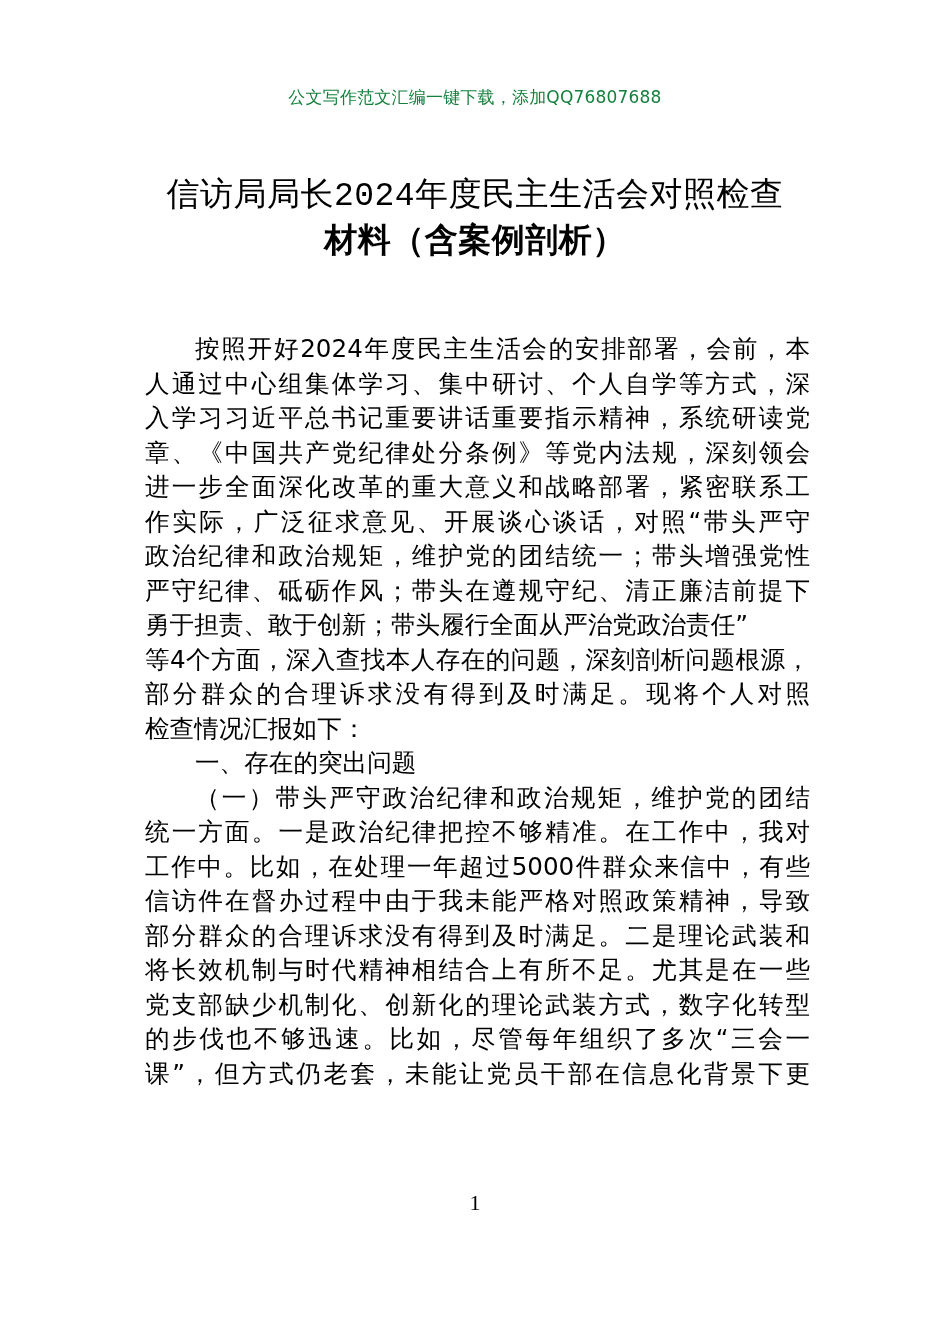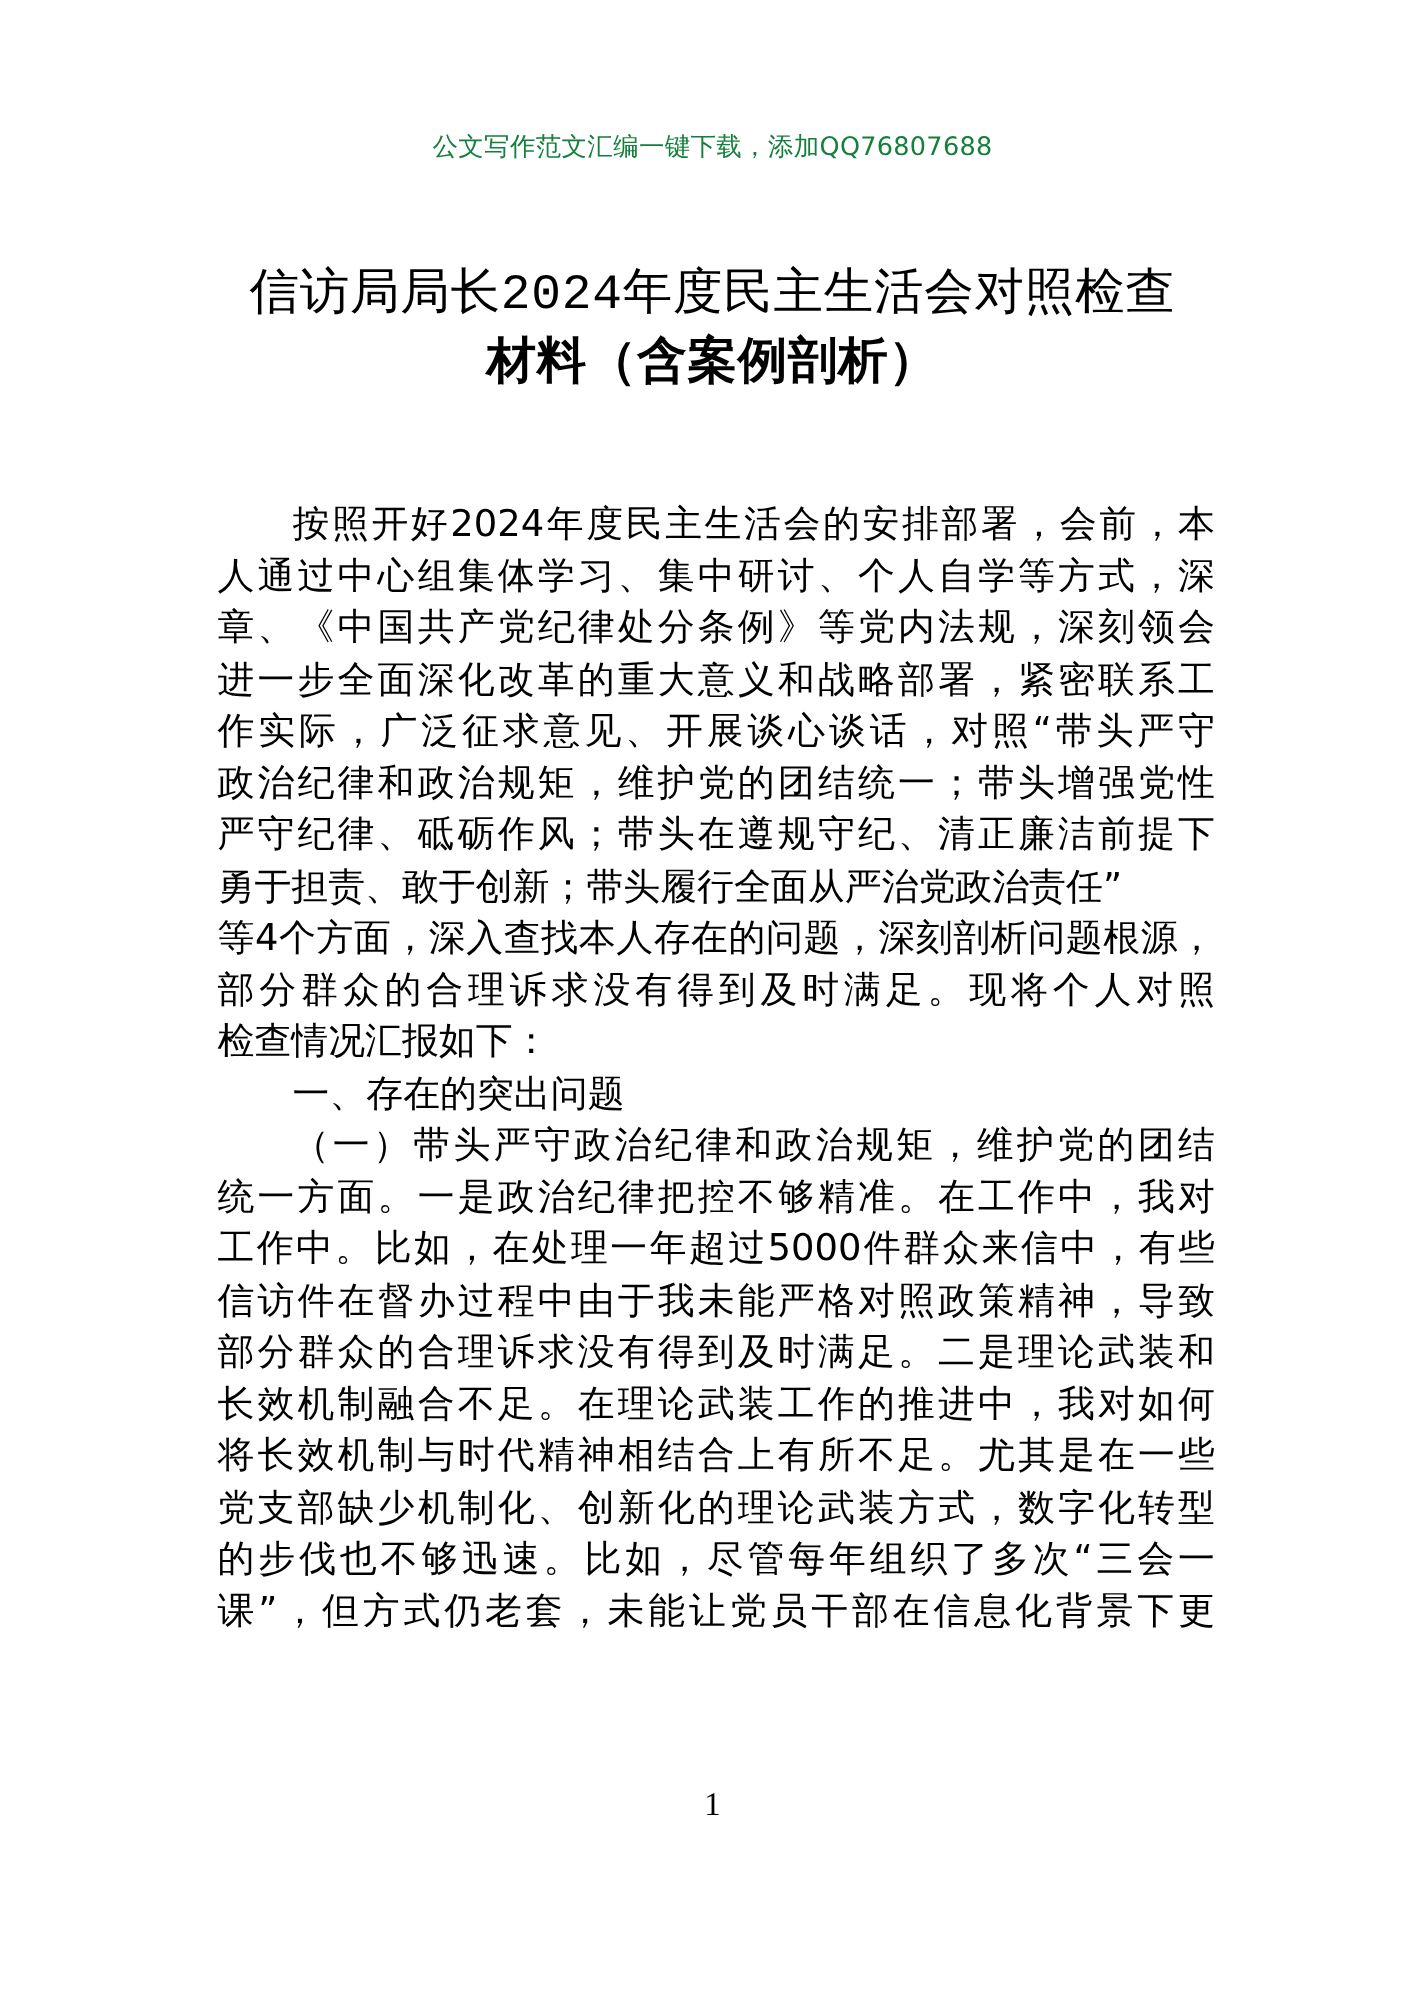--- a/index.html
+++ b/index.html
@@ -35,36 +35,36 @@
 
 <div class="page">
   <div class="watermark">公文写作范文汇编一键下载，添加QQ76807688</div>
 
   <div class="title l1">信访局局长2024年度民主生活会对照检查</div>
   <div class="title l2">材料（含案例剖析）</div>
 
   <div class="body">
     <div class="line indent">按照开好2024年度民主生活会的安排部署，会前，本</div>
     <div class="line">人通过中心组集体学习、集中研讨、个人自学等方式，深</div>
+    <div class="line">入学习习近平总书记重要讲话重要指示精神，系统研读党</div>
     <div class="line">章、《中国共产党纪律处分条例》等党内法规，深刻领会</div>
     <div class="line">进一步全面深化改革的重大意义和战略部署，紧密联系工</div>
     <div class="line">作实际，广泛征求意见、开展谈心谈话，对照“带头严守</div>
     <div class="line">政治纪律和政治规矩，维护党的团结统一；带头增强党性</div>
     <div class="line">严守纪律、砥砺作风；带头在遵规守纪、清正廉洁前提下</div>
     <div class="line last">勇于担责、敢于创新；带头履行全面从严治党政治责任”</div>
     <div class="line">等4个方面，深入查找本人存在的问题，深刻剖析问题根源，</div>
     <div class="line">部分群众的合理诉求没有得到及时满足。现将个人对照</div>
     <div class="line last">检查情况汇报如下：</div>
     <div class="line indent last">一、存在的突出问题</div>
     <div class="line indent">（一）带头严守政治纪律和政治规矩，维护党的团结</div>
     <div class="line">统一方面。一是政治纪律把控不够精准。在工作中，我对</div>
     <div class="line">工作中。比如，在处理一年超过5000件群众来信中，有些</div>
     <div class="line">信访件在督办过程中由于我未能严格对照政策精神，导致</div>
     <div class="line">部分群众的合理诉求没有得到及时满足。二是理论武装和</div>
-    <div class="line">长效机制融合不足。在理论武装工作的推进中，我对如何</div>
     <div class="line">将长效机制与时代精神相结合上有所不足。尤其是在一些</div>
     <div class="line">党支部缺少机制化、创新化的理论武装方式，数字化转型</div>
     <div class="line">的步伐也不够迅速。比如，尽管每年组织了多次“三会一</div>
     <div class="line">课”，但方式仍老套，未能让党员干部在信息化背景下更</div>
   </div>
 
   <div class="pagenum">1</div>
 </div>
 
 </body></html>

